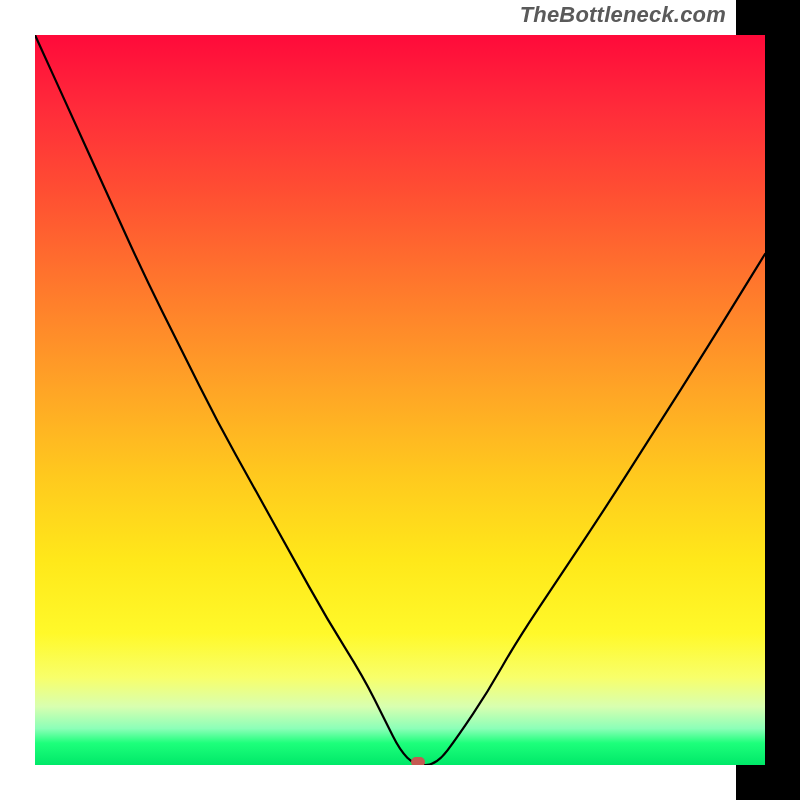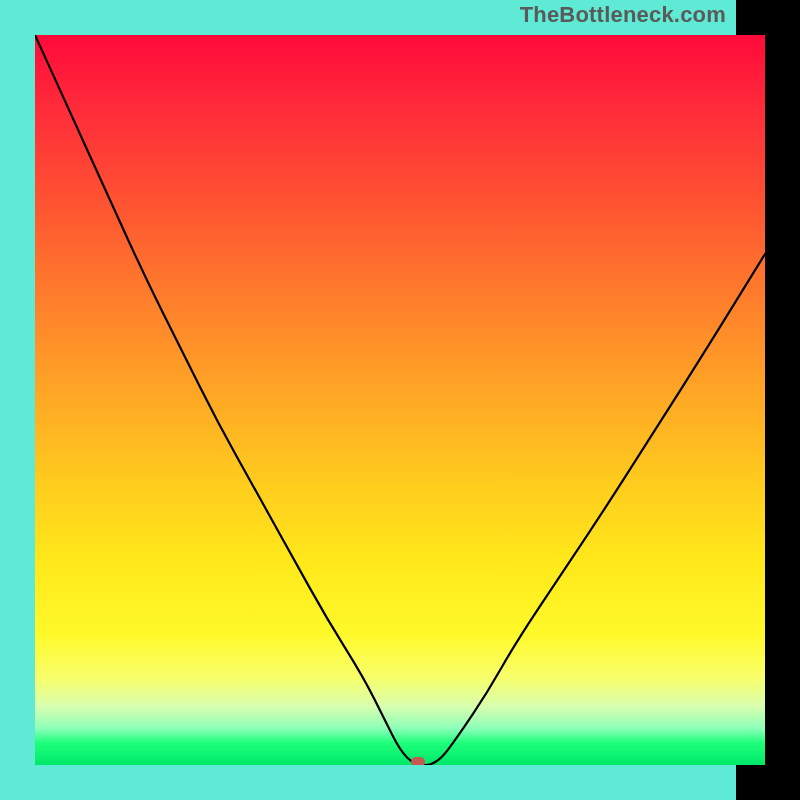--- a/index.html
+++ b/index.html
@@ -8,21 +8,22 @@
     width: 800px;
     height: 800px;
     overflow: hidden;
     background: #000;
     font-family: Arial, Helvetica, sans-serif;
   }
   .frame {
     position: relative;
     width: 736px;
     height: 800px;
-    background: #5eead4;
+    background: #ffffff;
+    font-style: italic;
   }
   .watermark {
     position: absolute;
     top: 2px;
     right: 10px;
     color: #5a5a5a;
     font-size: 22px;
     font-weight: 600;
     letter-spacing: 0.2px;
     z-index: 5;

